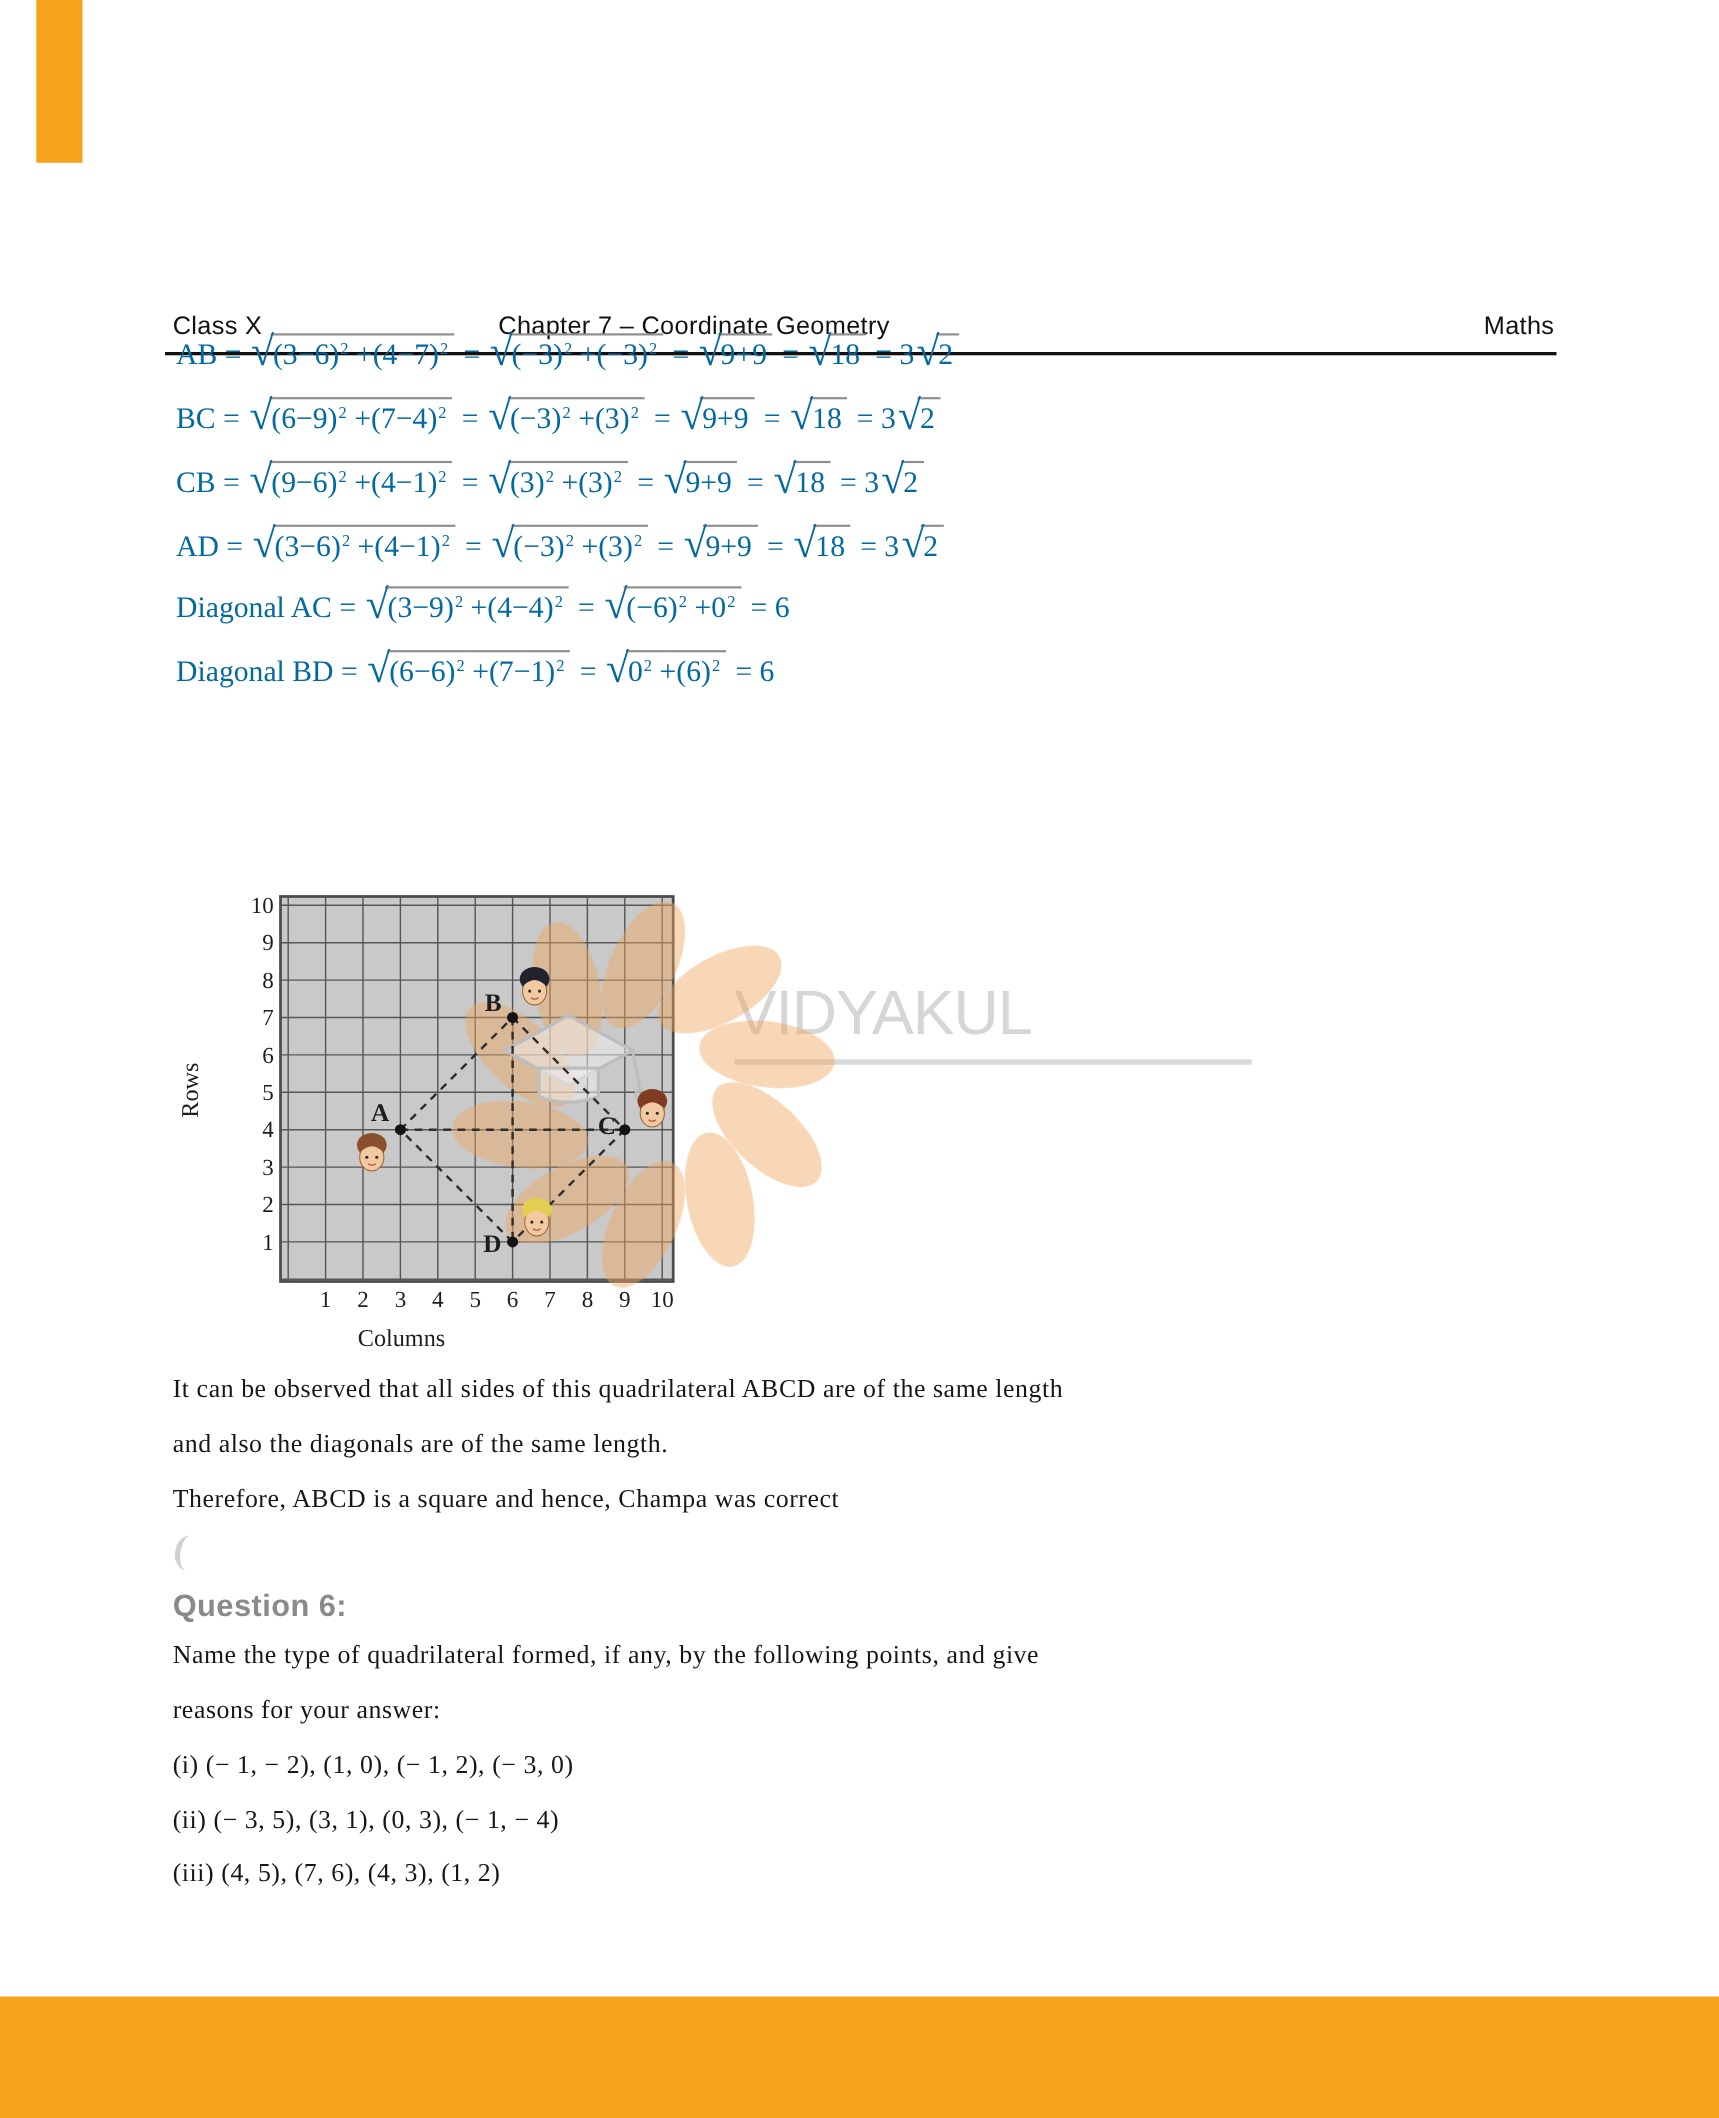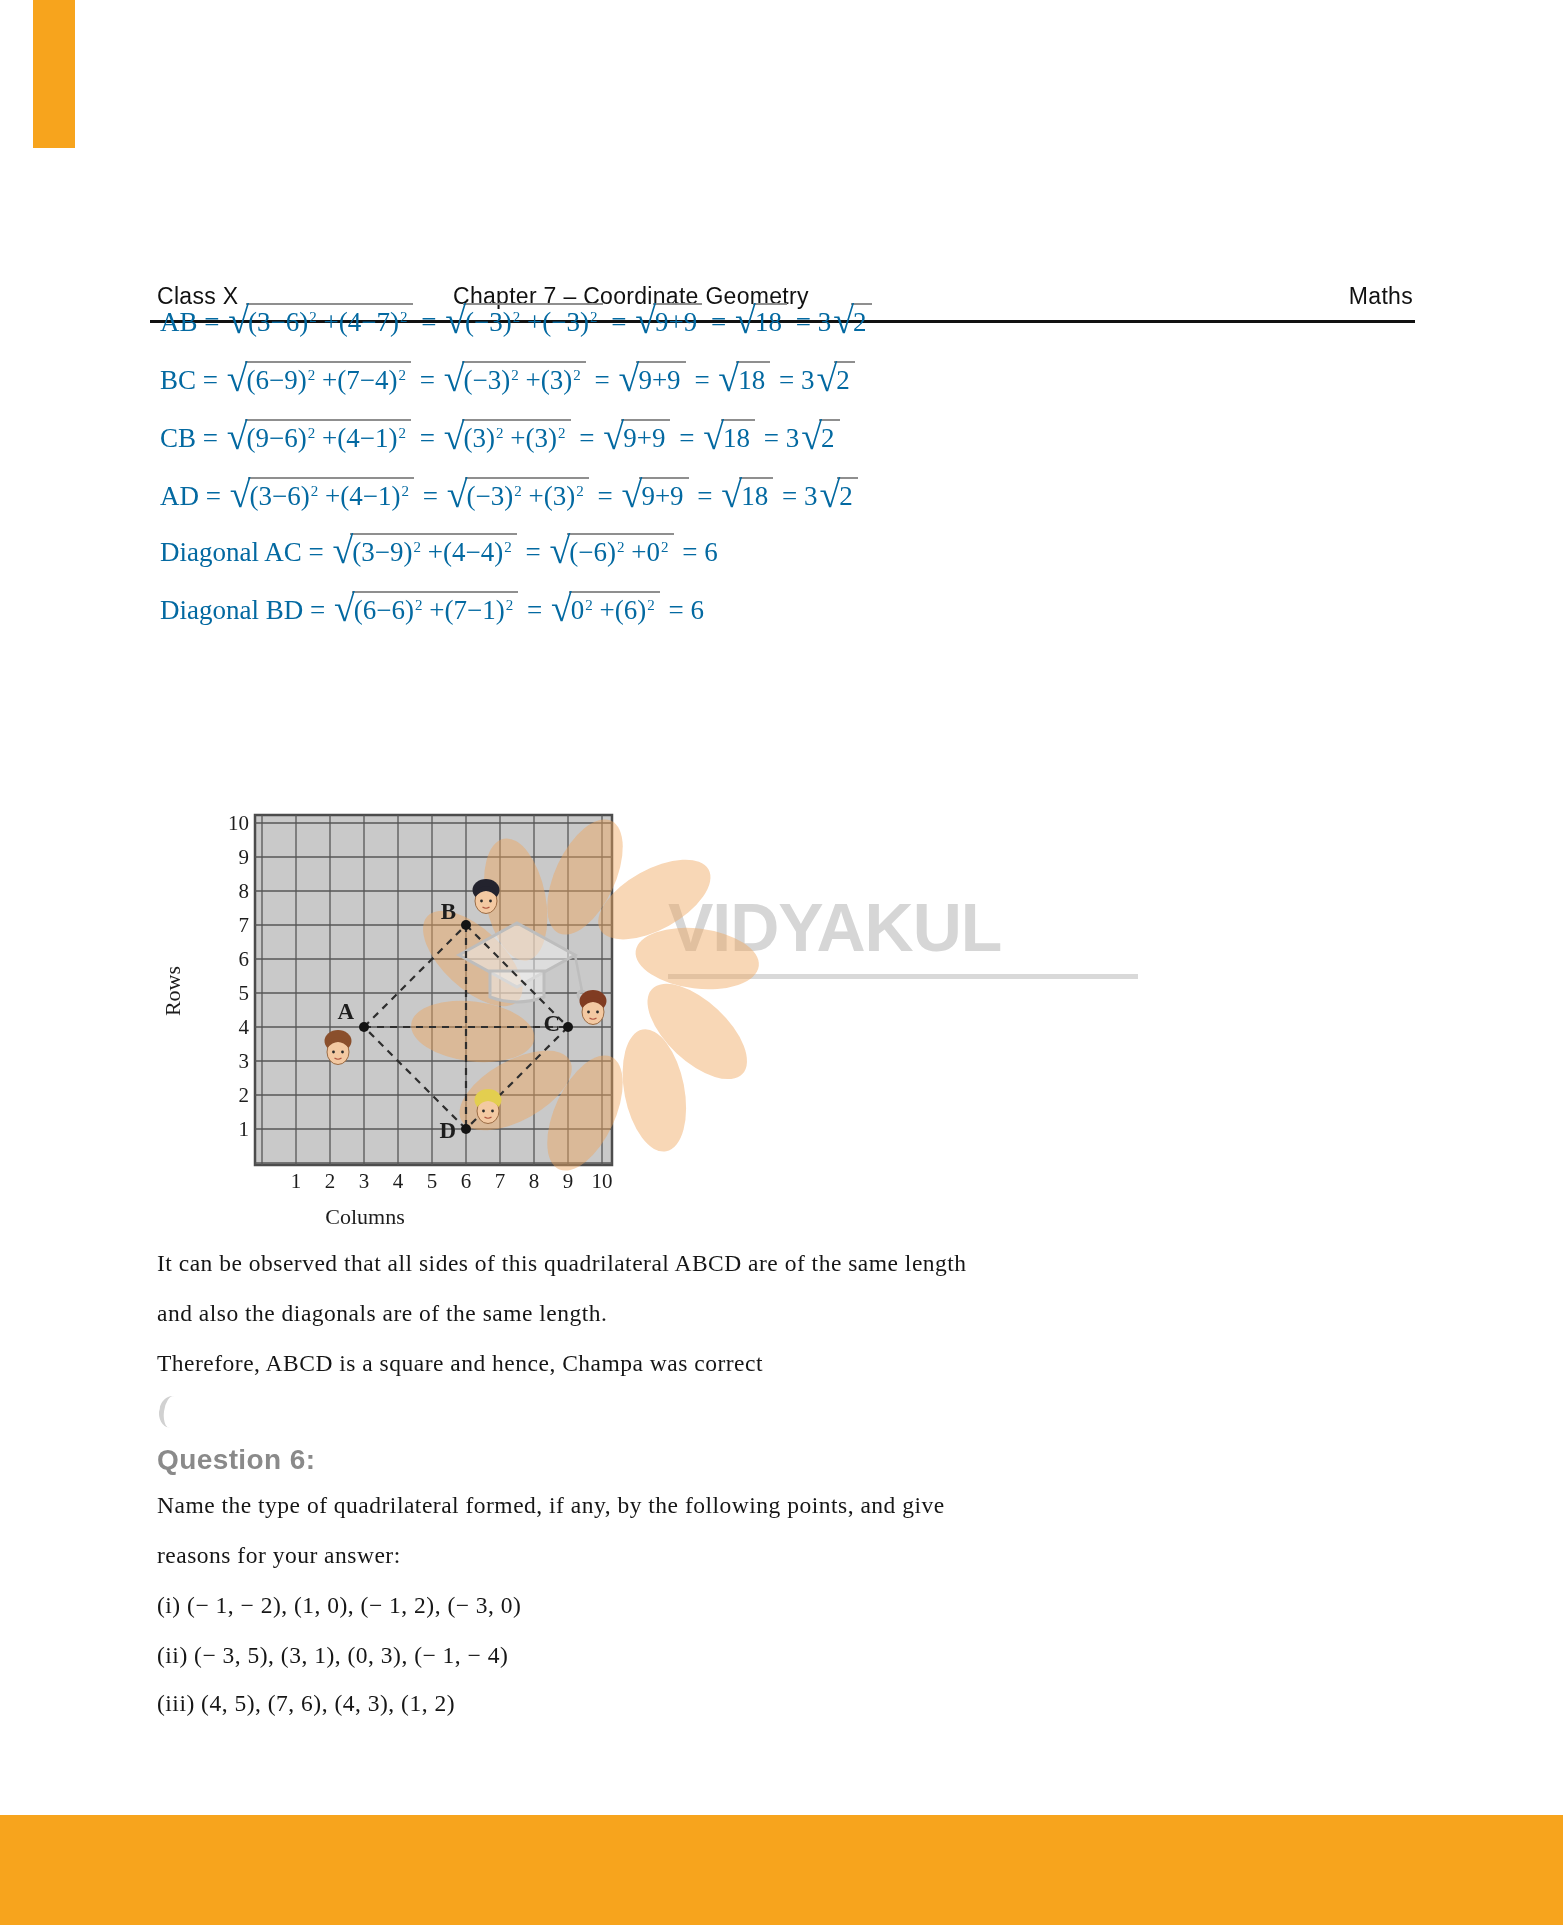--- a/index.html
+++ b/index.html
@@ -12,21 +12,21 @@
   .hdr-right{right:150px;}
   .hdr-rule{position:absolute;left:150px;top:320px;width:1265px;height:3px;background:#111;}
   .formula{position:absolute;left:160px;height:50px;display:flex;align-items:center;
            font-family:"Liberation Serif",serif;font-size:27px;color:#0369a1;white-space:pre;}
   .formula .rad{display:inline-flex;align-items:flex-start;margin:0 2px;}
   .formula .radsign{font-size:38px;line-height:1;margin-right:-3px;transform:translateY(-2px);}
   .formula .radbody{display:inline-block;border-top:2.4px solid #8f8f8f;padding:3px 5px 0 2px;line-height:1.05;}
   .formula sup{font-size:15px;line-height:0;vertical-align:9px;margin-left:1px;}
   .chart-wrap{position:absolute;left:150px;top:795px;width:640px;height:460px;}
   .watermark{position:absolute;left:668px;top:893px;z-index:0;}
-  .wm-title{font-weight:bold;font-size:68px;letter-spacing:-1px;line-height:1;color:#d6d6d6;}
+  .wm-title{font-weight:normal;font-size:57px;letter-spacing:-1px;line-height:1;color:#d6d6d6;}
   .wm-rule{width:470px;height:5px;background:#d9d9d9;margin-top:13px;}
   .wm-sub{margin-top:13px;padding-left:64px;font-weight:bold;font-size:30px;letter-spacing:5px;color:#dcdcdc;}
   .body-line{position:absolute;left:157px;font-size:23.5px;letter-spacing:.5px;color:#161616;white-space:pre;font-family:Liberation Serif, serif;}
   .stray{position:absolute;left:159px;top:1396px;width:20px;height:32px;border-left:5px solid #c9c9c9;
          border-radius:50%;transform:rotate(8deg);opacity:.85;}
   .q-head{position:absolute;left:157px;top:1444px;font-size:28px;font-weight:bold;color:#8a8a8a;letter-spacing:.4px;}
   .footer{position:absolute;left:0;top:1815px;width:1563px;height:110px;}
   svg text{font-family:"Liberation Serif",serif;fill:#1d1d1d;}
 </style>
 </head>

